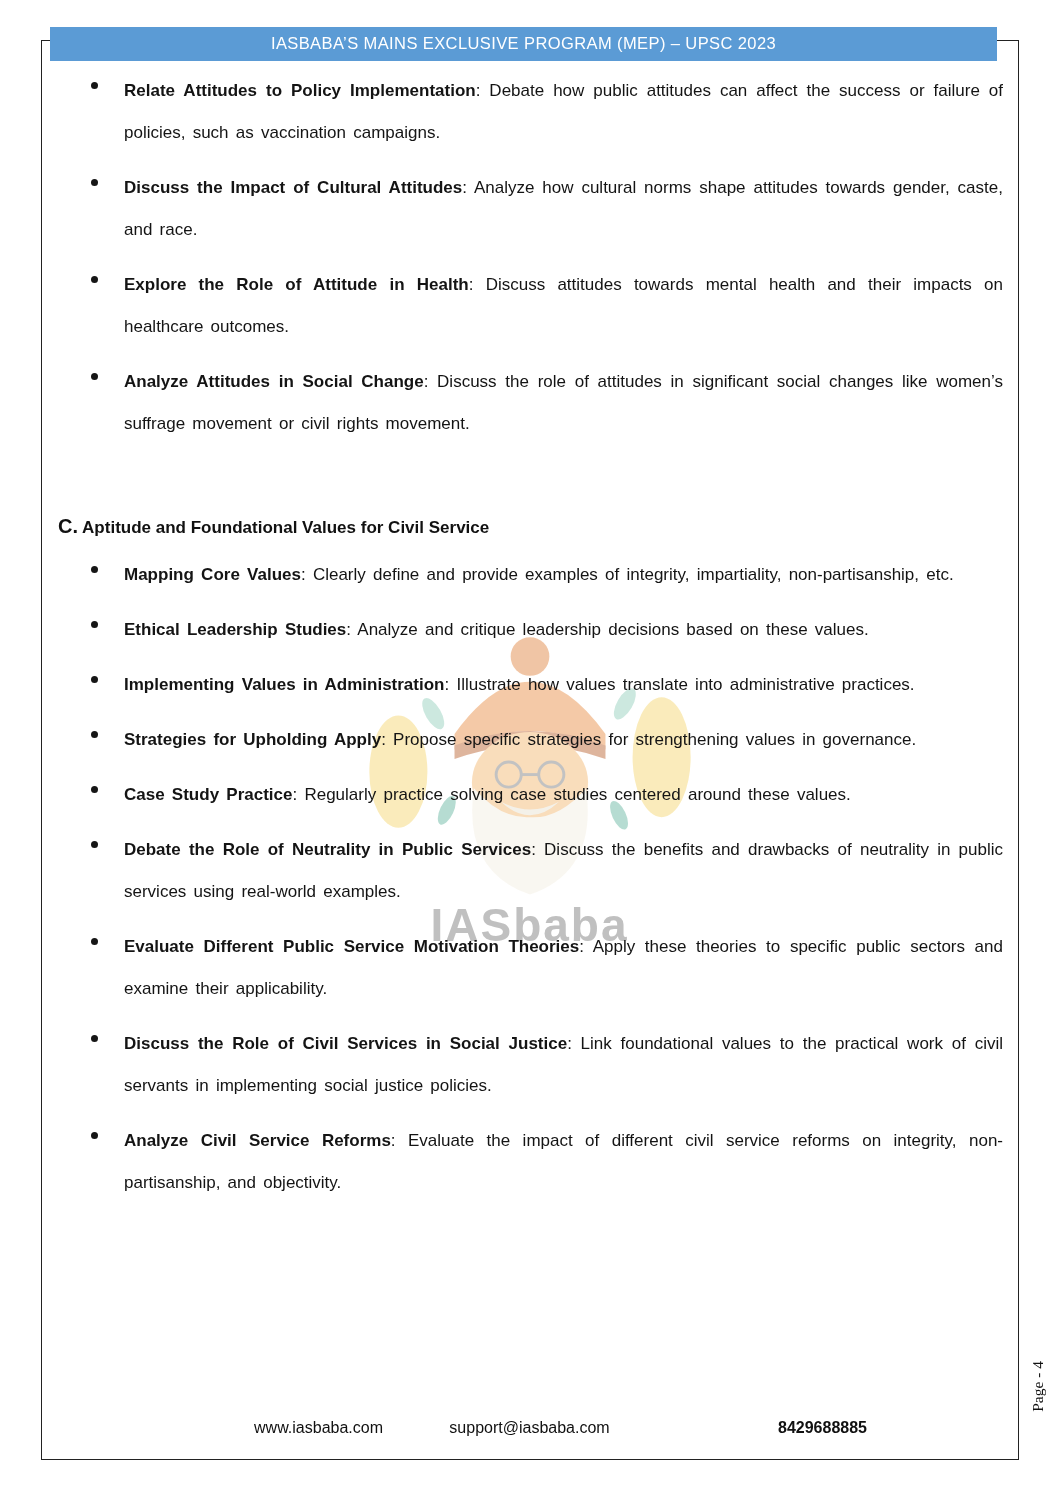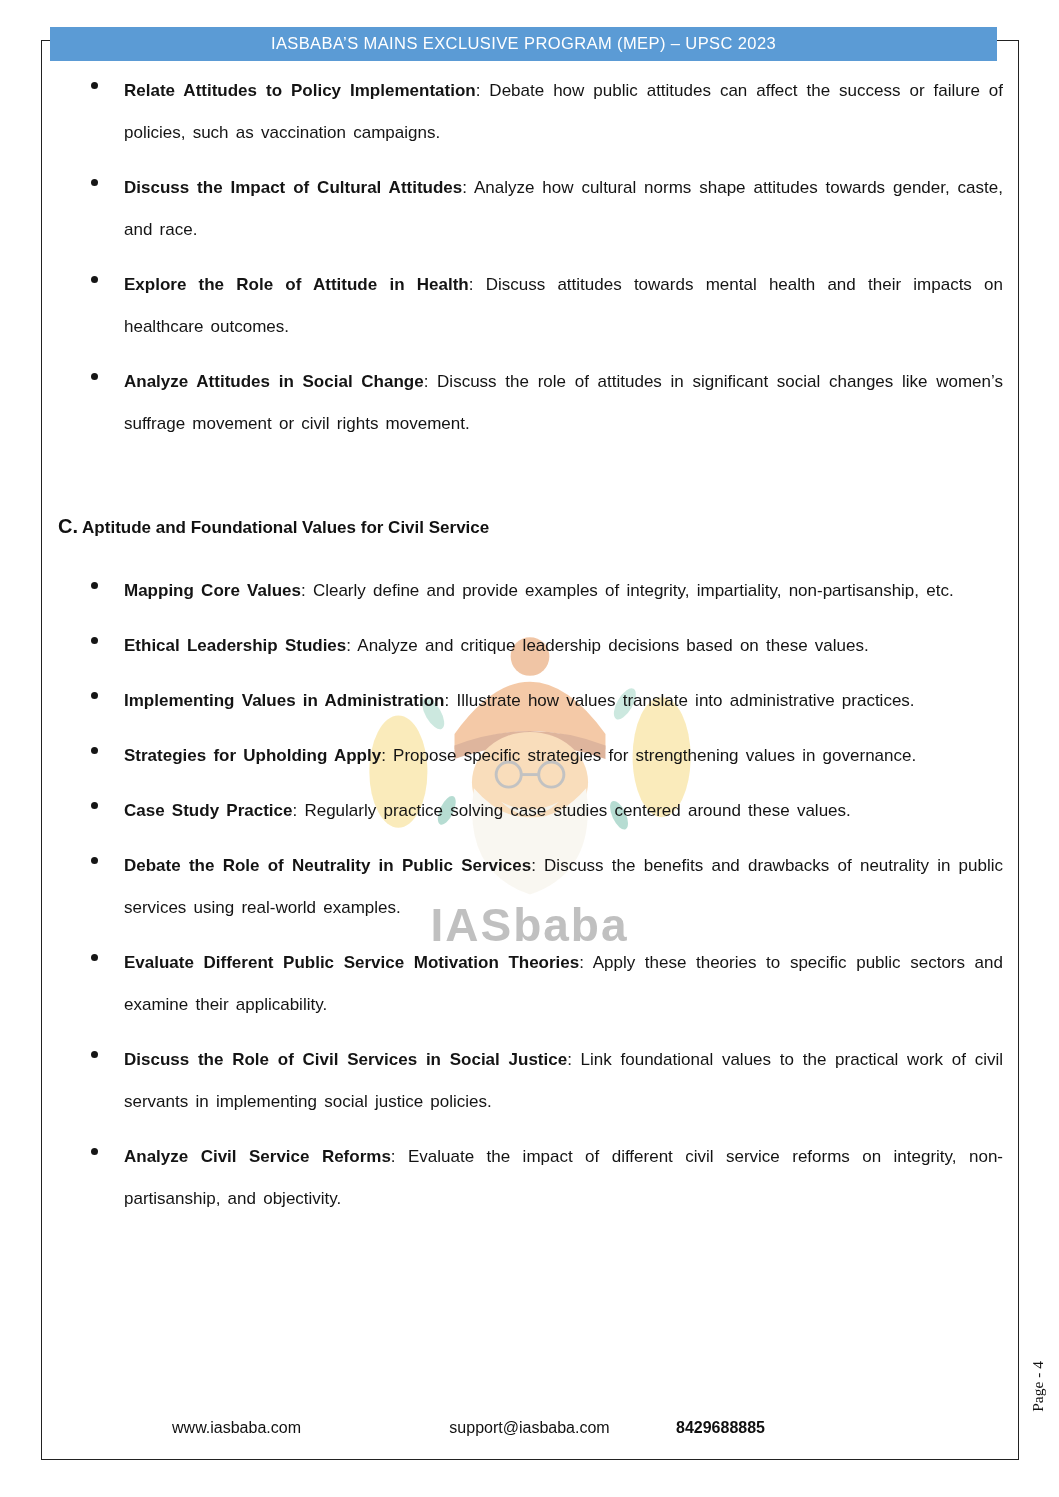--- a/index.html
+++ b/index.html
@@ -64,35 +64,35 @@
     word-spacing: 2.5px;
   }
   .lead { font-weight: bold; }
   .section-heading {
     margin: 70px 0 0 8px;
     font-size: 17px;
     font-weight: bold;
     color: #111111;
   }
   .section-label { font-size: 20px; }
-  .values-list { margin-top: 32px; }
+  .values-list { margin-top: 16px; }
   .footer {
     position: absolute;
     z-index: 1;
     left: 90px;
     right: 90px;
     bottom: 60px;
     display: flex;
     align-items: baseline;
     font-size: 16px;
     color: #101010;
   }
-  .footer-left  { flex: 1; text-align: center; }
+  .footer-left  { flex: 1; text-align: right; }
   .footer-center{ flex: 1; text-align: center; }
-  .footer-right { flex: 1; text-align: left; font-weight: bold; }
+  .footer-right { flex: 1; text-align: center; font-weight: bold; }
   .page-label {
     position: absolute;
     right: 12px;
     bottom: 85px;
     writing-mode: vertical-rl;
     transform: rotate(180deg);
     font-size: 15.5px;
     font-family: "Liberation Serif", serif;
     color: #111111;
     z-index: 1;

